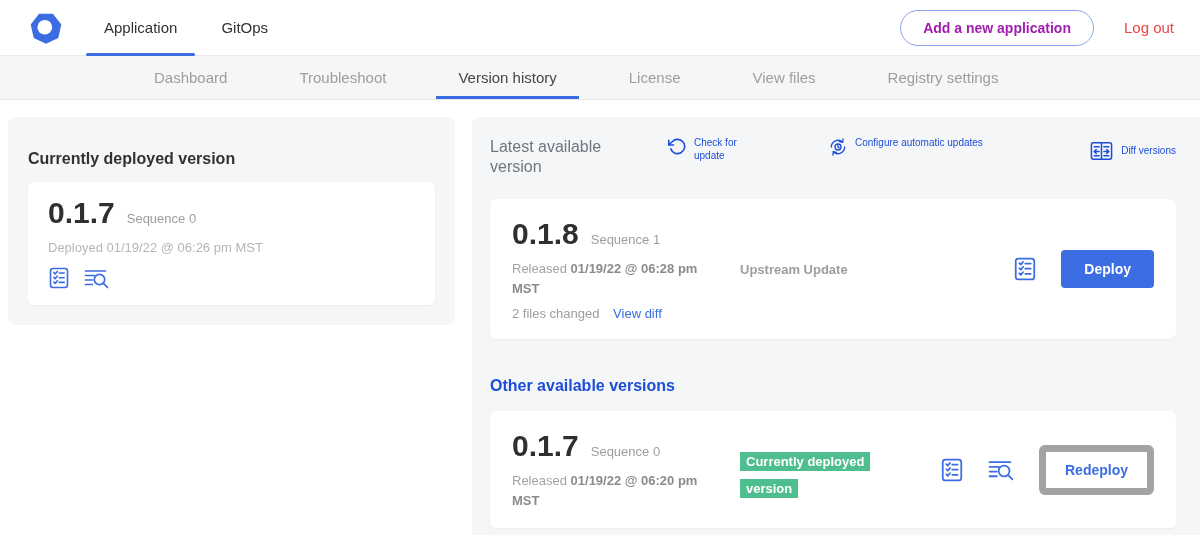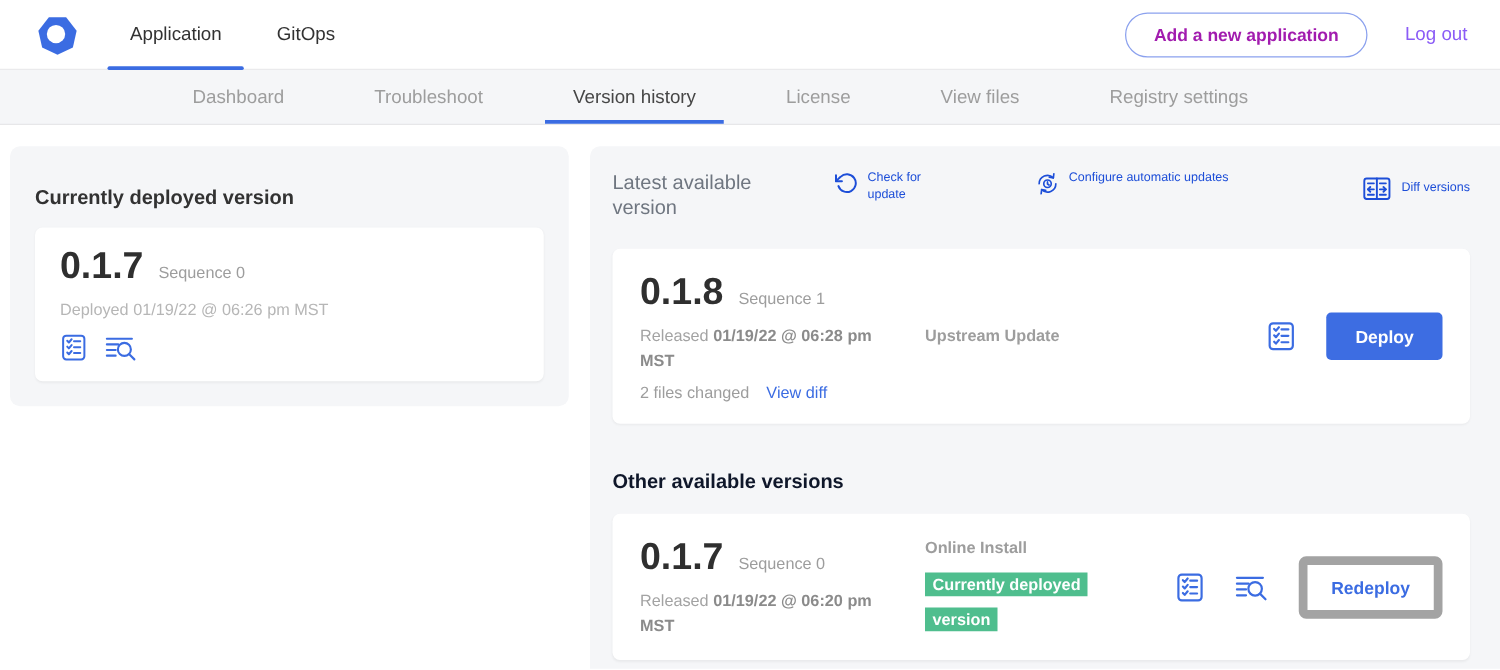--- a/index.html
+++ b/index.html
@@ -13,21 +13,21 @@
   }
 
   
   .topbar { height:56px; display:flex; align-items:center; border-bottom:1px solid #eaeaec; background:#fff; }
   .logo { width:36px; height:36px; margin:0 2px 0 28px; flex:none; }
   .top-tabs { display:flex; height:100%; margin-left:16px; }
   .top-tab { position:relative; display:flex; align-items:center; padding:0 22px; font-size:15px; font-weight:500; color:#323232; cursor:pointer; }
   .top-tab.active::after { content:""; position:absolute; left:4px; right:4px; bottom:-1px; height:3px; background:#3b6ce2; border-radius:2px; }
   .top-right { margin-left:auto; display:flex; align-items:center; gap:30px; padding-right:26px; }
   .add-app-btn { background:#fff; border:1px solid #8ba1ee; color:#a21caf; font-weight:700; font-size:14px; padding:9px 22px; border-radius:18px; font-family:inherit; cursor:pointer; }
-  .logout { font-size:15px; color:#8b5cf6; cursor:pointer; }
+  .logout { font-size:15px; color:#ef4444; cursor:pointer; }
 
   
   .subnav { height:44px; background:#f5f6f8; border-bottom:1px solid #e7e7e9; display:flex; align-items:stretch; padding-left:118px; }
   .subnav-item { position:relative; display:flex; align-items:center; padding:0 36px; font-size:15px; color:#9d9d9d; cursor:pointer; }
   .subnav-item.active { color:#464646; font-weight:500; }
   .subnav-item.active::after { content:""; position:absolute; left:14px; right:14px; bottom:0; height:3px; background:#3b6ce2; }
 
   
   main { display:flex; align-items:stretch; height:435px; padding:17px 0 0 8px; }
 
@@ -62,21 +62,21 @@
   .files-row { margin-top:8px; font-size:13px; color:#9d9d9d; }
   .view-diff { color:#3b6ce2; font-weight:500; margin-left:10px; cursor:pointer; }
   .vc-mid { flex:1; }
   .source-label { font-size:13px; color:#9d9d9d; font-weight:600; }
   .badge-wrap { margin-top:9px; width:150px; line-height:1.7; }
   .badge { background:#4fbe8e; color:#fff; font-size:13px; font-weight:600; padding:2px 6px; -webkit-box-decoration-break:clone; box-decoration-break:clone; }
   .vc-right { display:flex; align-items:center; gap:24px; }
   .deploy-btn { background:#3d6de2; color:#fff; border:none; border-radius:4px; font-size:14px; font-weight:700; padding:11px 23px; font-family:inherit; cursor:pointer; }
   .redeploy-btn { background:#fff; color:#3b6ce2; border:7px solid #a3a3a3; border-radius:6px; font-size:14px; font-weight:700; padding:10px 19px; font-family:inherit; cursor:pointer; }
 
-  .other-title { margin-top:38px; font-size:16px; color:#0f172a; }
+  .other-title { margin-top:38px; font-size:16px; color:#1d4ed8; }
 </style>
 </head>
 <body>
 
 <header class="topbar">
   <svg class="logo" viewBox="0 0 24 24">
     <polygon points="16.6,2.5 22.2,9.7 20.2,18.6 12,22.5 3.8,18.6 1.8,9.7 7.4,2.5" fill="#3b6ce2"></polygon>
     <circle cx="11.2" cy="11.5" r="4.9" fill="#ffffff"></circle>
   </svg>
   <nav class="top-tabs">
@@ -217,21 +217,20 @@
         <div class="version-row">
           <span class="version-number">0.1.7</span>
           <span class="sequence">Sequence 0</span>
         </div>
         <div class="released">
           <span>Released</span>
           <b>01/19/22 @ 06:20 pm MST</b>
         </div>
       </div>
       <div class="vc-mid">
-        <div class="source-label">Online Install</div>
         <div class="badge-wrap">
           <span class="badge">Currently deployed version</span>
         </div>
       </div>
       <div class="vc-right">
         <span class="icon-btn">
           <svg width="24" height="24" viewBox="0 0 22 22" fill="none" stroke="currentColor" stroke-width="1.6" stroke-linecap="round" stroke-linejoin="round">
             <rect x="2.5" y="1.5" width="17" height="19" rx="2.5"></rect>
             <path d="M5.8 5.6l1.3 1.4 2.2-2.6"></path>
               <line x1="11.2" y1="6" x2="16.2" y2="6"></line>

